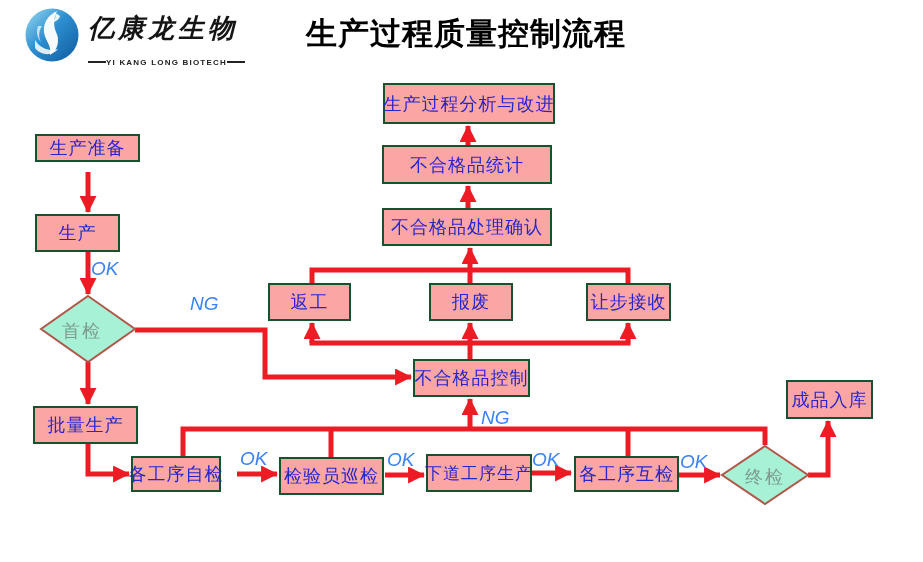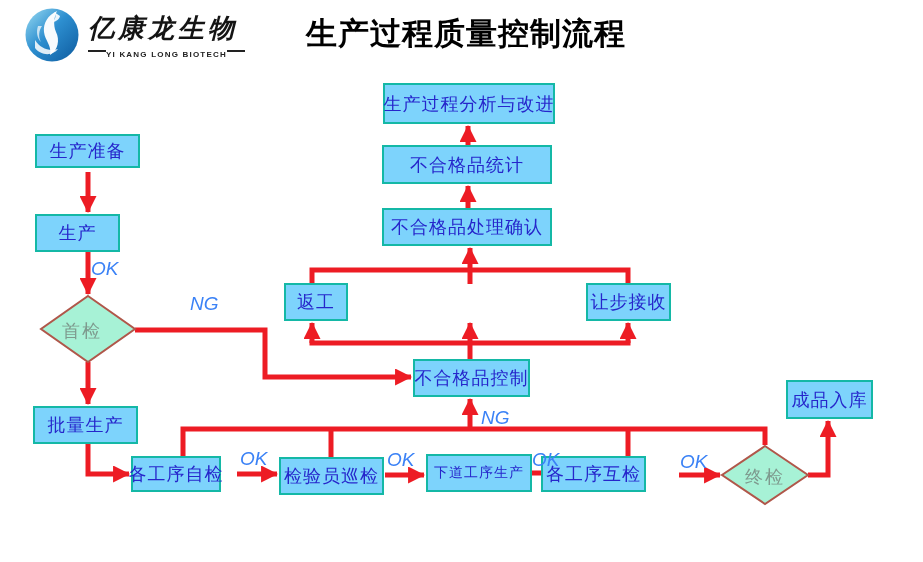--- a/index.html
+++ b/index.html
@@ -10,36 +10,36 @@
 
   
   .logo { position:absolute; left:24px; top:6px; display:flex; align-items:flex-start; }
   .logo-mark { width:56px; height:58px; }
   .brand-block { margin-left:8px; margin-top:8px; width:150px; }
   .brand-name {
     font-family:"DejaVu Serif","Liberation Serif",serif;
     font-style:italic; font-weight:bold; font-size:26px; letter-spacing:4px;
     color:#141414; white-space:nowrap; line-height:1.1;
   }
-  .tagline-row { display:flex; margin-top:7px; width:152px; }
+  .tagline-row { display:flex; align-items:center; margin-top:15px; width:152px; }
   .tagline-dash { flex:0 0 18px; height:2px; background:#222; }
   .tagline-text {
     flex:1; text-align:center; font-size:8px; font-weight:bold; color:#222;
     letter-spacing:1.2px; white-space:nowrap;
   }
   .page-title {
     position:absolute; left:306px; top:13px; margin:0;
     font-size:31px; font-weight:800; color:#000; letter-spacing:1px; white-space:nowrap;
   }
 
   
   .connectors { position:absolute; left:0; top:0; width:923px; height:562px; }
   .node {
     position:absolute; box-sizing:border-box;
-    background:#7dd3fc; border:2px solid #14b8a6;
+    background:#fca5a5; border:2px solid #14532d;
     color:#2626cb; font-size:18px; letter-spacing:1px;
     font-family:"DejaVu Serif","Liberation Serif",serif;
     display:flex; align-items:center; justify-content:center;
     white-space:nowrap;
   }
   .dlabel {
     position:absolute; color:#7e9a8e; font-size:18px; letter-spacing:2px;
     font-family:"DejaVu Serif","Liberation Serif",serif;
     text-align:center; white-space:nowrap;
   }
@@ -110,30 +110,31 @@
       <path d="M628,343 L628,323" marker-end="url(#ah)"></path>
       <path d="M470,284 L470,248" marker-end="url(#ah)"></path>
       <path d="M468,208 L468,186" marker-end="url(#ah)"></path>
       <path d="M468,145 L468,126" marker-end="url(#ah)"></path>
     </g>
 
     <polygon points="88,296 135,329 88,362 41,329" fill="#a7f2d6" stroke="#b0574a" stroke-width="2"></polygon>
     <polygon points="765,446 808,475 765,504 722,475" fill="#a7f2d6" stroke="#b0574a" stroke-width="2"></polygon>
   </svg>
 
-  <div class="node" style="left:35px;top:134px;width:105px;height:34px">生产准备</div>
+  <div class="node" style="left:35px;top:134px;width:105px;height:28px">生产准备</div>
   <div class="node" style="left:35px;top:214px;width:85px;height:38px">生产</div>
   <div class="node" style="left:33px;top:406px;width:105px;height:38px">批量生产</div>
   <div class="node" style="left:131px;top:456px;width:90px;height:36px">各工序自检</div>
   <div class="node" style="left:279px;top:457px;width:105px;height:38px">检验员巡检</div>
-  <div class="node" style="left:426px;top:454px;width:106px;height:38px;font-size:14px">下道工序生产</div>
-  <div class="node" style="left:541px;top:456px;width:105px;height:36px">各工序互检</div>
+  <div class="node" style="left:426px;top:454px;width:106px;height:38px;font-size:17px">下道工序生产</div>
+  <div class="node" style="left:574px;top:456px;width:105px;height:36px">各工序互检</div>
   <div class="node" style="left:786px;top:380px;width:87px;height:39px">成品入库</div>
   <div class="node" style="left:413px;top:359px;width:117px;height:38px">不合格品控制</div>
-  <div class="node" style="left:284px;top:283px;width:64px;height:38px">返工</div>
+  <div class="node" style="left:268px;top:283px;width:83px;height:38px">返工</div>
+  <div class="node" style="left:429px;top:283px;width:84px;height:38px">报废</div>
   <div class="node" style="left:586px;top:283px;width:85px;height:38px">让步接收</div>
   <div class="node" style="left:382px;top:208px;width:170px;height:38px">不合格品处理确认</div>
   <div class="node" style="left:382px;top:145px;width:170px;height:39px">不合格品统计</div>
   <div class="node" style="left:383px;top:83px;width:172px;height:41px">生产过程分析与改进</div>
 
   <div class="dlabel" style="left:54px;top:319px;width:56px">首检</div>
   <div class="dlabel" style="left:737px;top:465px;width:56px">终检</div>
 
   <span class="elabel" style="left:91px;top:258px">OK</span>
   <span class="elabel" style="left:190px;top:293px">NG</span>

